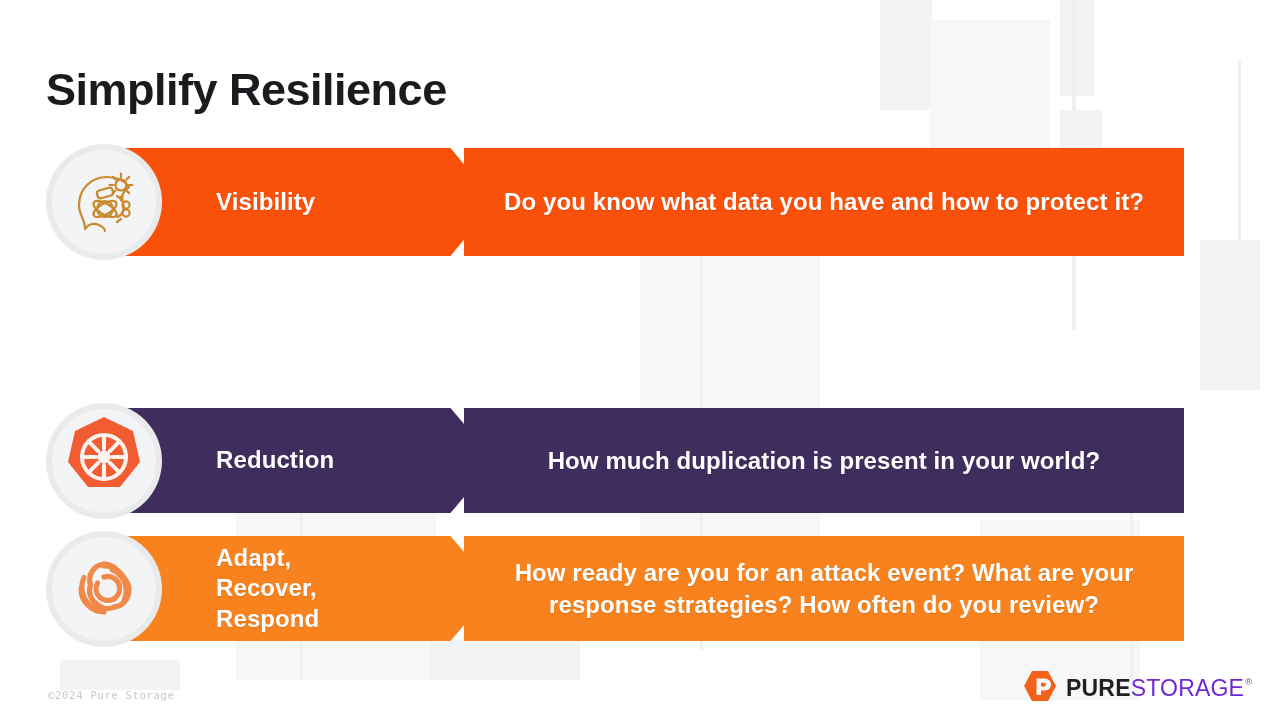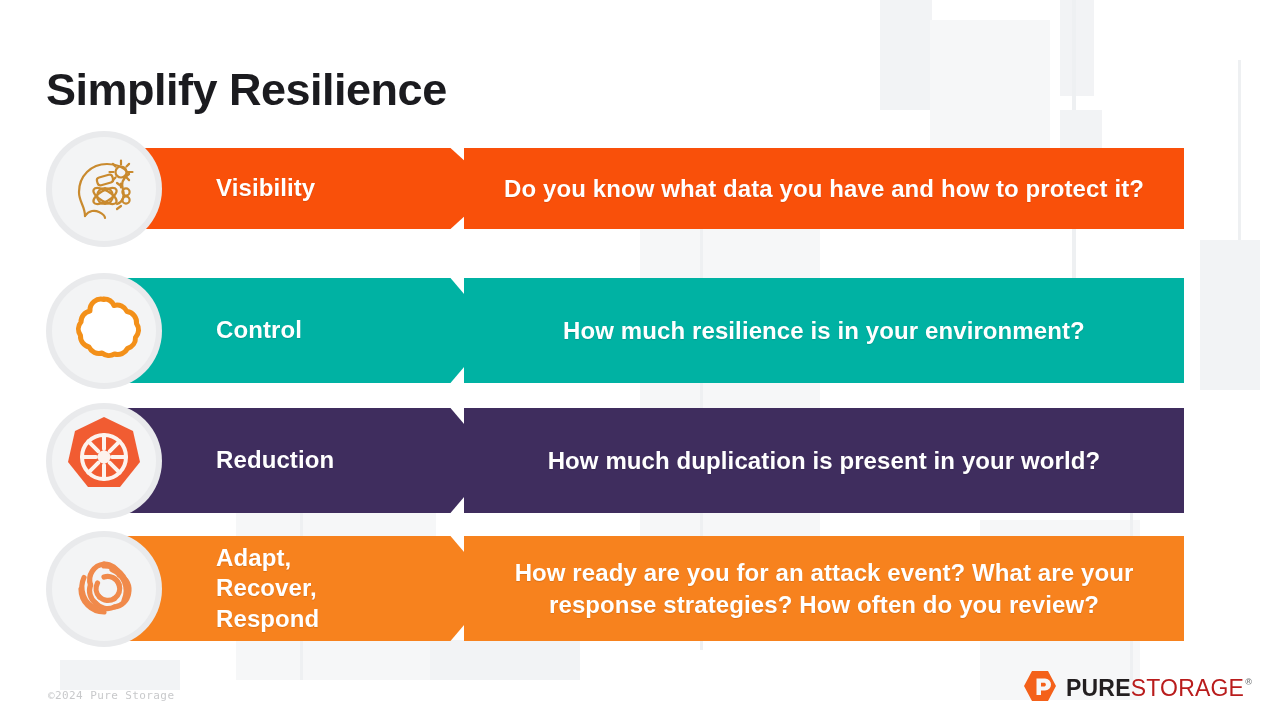--- a/index.html
+++ b/index.html
@@ -51,21 +51,21 @@
     white-space: nowrap;
     margin-top: 23px;
   }
 
   
   .row {
     position: absolute;
     left: 46px;
     width: 1160px;
   }
-  .row-1 { top: 148px; height: 81px; }
+  .row-1 { top: 148px; height: 108px; }
   .row-2 { top: 278px; height: 105px; }
   .row-3 { top: 408px; height: 105px; }
   .row-4 { top: 536px; height: 105px; }
 
   
   .arrow {
     position: absolute;
     left: 62px;
     top: 0;
     height: 100%;
@@ -159,21 +159,21 @@
   }
   #brand-logo .wordmark {
     font-size: 23px;
     font-weight: bold;
     letter-spacing: 0.2px;
     line-height: 1;
     display: flex;
     align-items: flex-start;
   }
   #brand-logo .wm-pure { color: #231f20; }
-  #brand-logo .wm-storage { color: #b91c1c; font-weight: normal; }
+  #brand-logo .wm-storage { color: #6d28d9; font-weight: normal; }
   #brand-logo .wm-reg { font-size: 9px; color: #7e8083; margin-left: 1px; position: relative; top: 1px; }
 </style>
 </head>
 <body>
 
 <div id="slide">
 
   <div id="watermark">
     <div class="wm-block" style="left:880px;  top:-10px;  width:52px;  height:120px;"></div>
     <div class="wm-block" style="left:1060px; top:0px;    width:34px;  height:96px;"></div>
@@ -219,50 +219,20 @@
           </g>
         </svg>
       </div>
     </div>
 
     <div class="panel" style="background:#F9500A;">
       <div class="panel-text">Do you know what data you have and how to protect it?</div>
     </div>
   </div>
 
-  <div class="row row-2">
-
-    <div class="arrow" style="background:#00B2A3;">
-      <div class="arrow-label">Control</div>
-    </div>
-
-    <div class="icon-badge">
-      <div class="inner">
-        <svg width="84" height="84" viewBox="0 0 84 84" aria-hidden="true">
-          <path d="M42 10
-                   a11 11 0 0 1 10 6.5
-                   a11 11 0 0 1 13 6
-                   a11 11 0 0 1 9.5 12
-                   a11 11 0 0 1 -1 14
-                   a11 11 0 0 1 -8 11
-                   a11 11 0 0 1 -13 5.5
-                   a11 11 0 0 1 -12.5 -1
-                   a11 11 0 0 1 -13 -6
-                   a11 11 0 0 1 -8.5 -11.5
-                   a11 11 0 0 1 0.5 -13.5
-                   a11 11 0 0 1 9 -11
-                   a11 11 0 0 1 14 -11.5 Z" fill="#ffffff" stroke="#F39019" stroke-width="5" stroke-linejoin="round"></path>
-        </svg>
-      </div>
-    </div>
-
-    <div class="panel" style="background:#00B2A3;">
-      <div class="panel-text">How much resilience is in your environment?</div>
-    </div>
-  </div>
 
   <div class="row row-3">
 
     <div class="arrow" style="background:#3F2D5E;">
       <div class="arrow-label">Reduction</div>
     </div>
 
     <div class="icon-badge">
       <div class="inner">
         <svg width="96" height="96" viewBox="0 0 96 96" aria-hidden="true">

